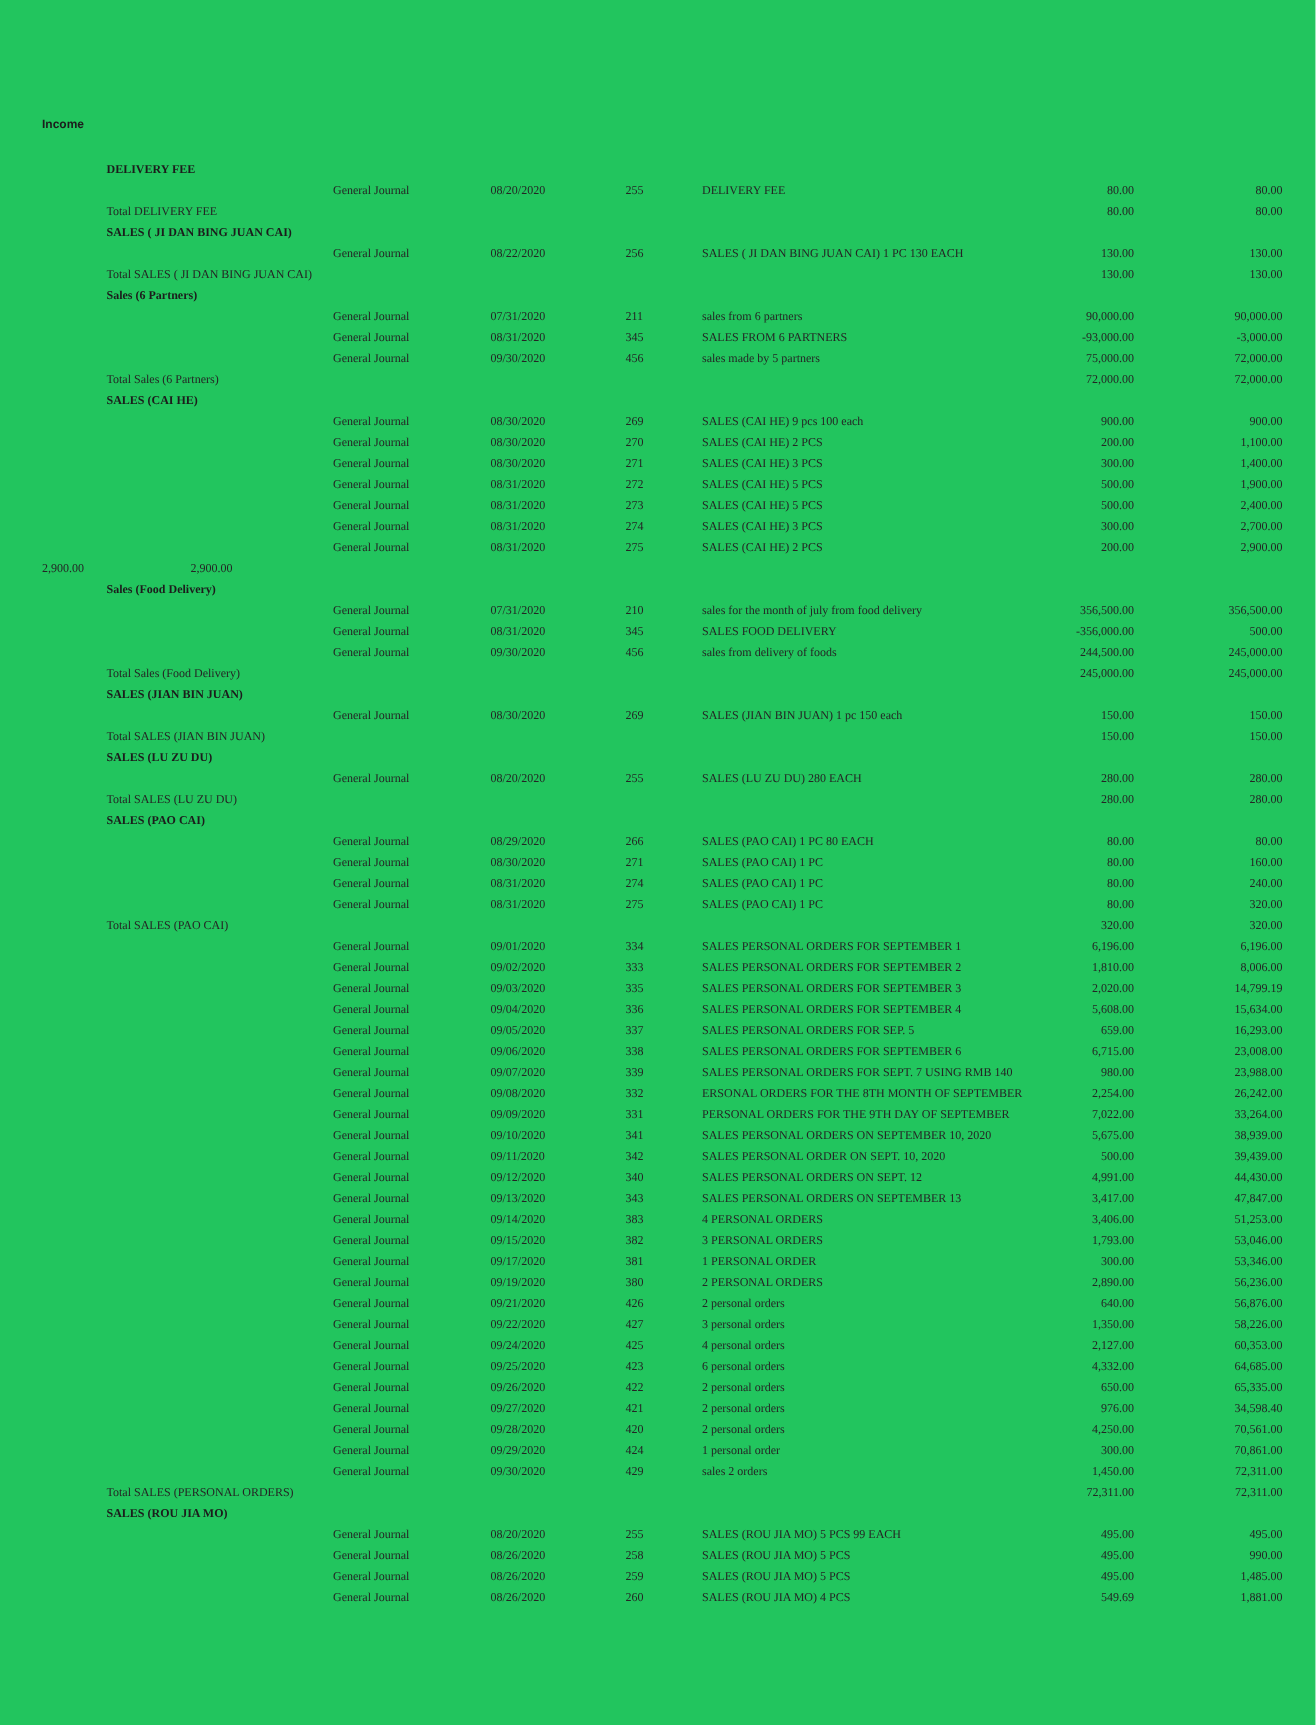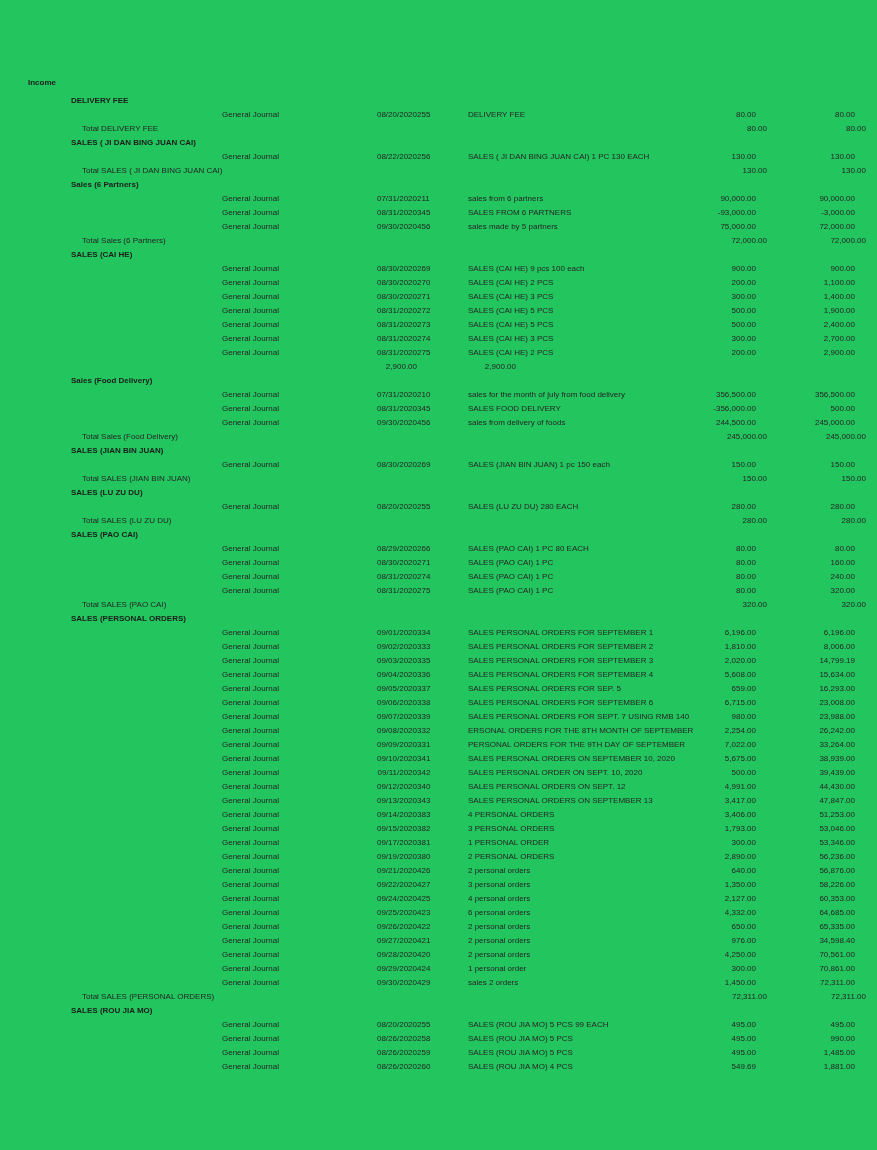--- a/index.html
+++ b/index.html
@@ -15,59 +15,60 @@
   .income-label {
     position: absolute;
     top: 78px;
     left: 28px;
     font-size: 8px;
     font-weight: bold;
     color: #1c1c1c;
   }
   .sections {
     position: absolute;
-    top: 94px;
+    top: 106px;
     left: 0;
     right: 0;
+    font-family: Liberation Serif, serif;
   }
   .row {
     display: flex;
     align-items: center;
     height: 14px;
     font-size: 8px;
     line-height: 14px;
     white-space: nowrap;
   }
   .sec-header {
     margin-left: 71px;
     font-weight: bold;
     color: #1c1c1c;
   }
   .sp-left { width: 222px; flex: none; }
   .c { flex: none; overflow: hidden; }
   .c.type { width: 105px; }
-  .c.date { width: 90px; text-align: right; }
+  .c.date { width: 90px; }
   .c.num  { width: 51px; }
   .c.memo { width: 232px; }
   .c.amt  { width: 56px; text-align: right; }
   .c.bal  { width: 99px; text-align: right; }
   .tlabel { margin-left: 71px; width: 629px; flex: none; overflow: hidden; }
   .v { display: inline-block; position: relative; }
   .v.rule::after {
     content: "";
     position: absolute;
     left: -8px;
     right: -2px;
     top: 100%;
     margin-top: 1px;
     height: 1px;
     border-top: 2px solid #000;
     border-bottom: 1px solid #000;
   }
-  .total-row { margin-bottom: 0; justify-content: center; }
+  .total-row { margin-bottom: 0; }
 </style>
 </head>
 <body>
 
 <div class="page">
   <div class="income-label">Income</div>
   <div class="sections" id="sections">
       <div class="section">
         <div class="row header-row">
           <span class="sec-header">DELIVERY FEE</span>
@@ -330,23 +331,20 @@
           <span class="c amt"><span class="v rule">80.00</span></span>
           <span class="c bal"><span class="v rule">320.00</span></span>
         </div>
         <div class="row total-row">
           <span class="tlabel">Total SALES (PAO CAI)</span>
           <span class="c amt"><span class="v">320.00</span></span>
           <span class="c bal"><span class="v">320.00</span></span>
         </div>
       </div>
       <div class="section">
-        <div class="row header-row">
-          <span class="sec-header">SALES (PERSONAL ORDERS)</span>
-        </div>
         <div class="row detail-row">
           <span class="sp-left"></span>
           <span class="c type">General Journal</span>
           <span class="c date">09/01/2020</span>
           <span class="c num">334</span>
           <span class="c memo">SALES PERSONAL ORDERS FOR SEPTEMBER 1</span>
           <span class="c amt"><span class="v">6,196.00</span></span>
           <span class="c bal"><span class="v">6,196.00</span></span>
         </div>
         <div class="row detail-row">

